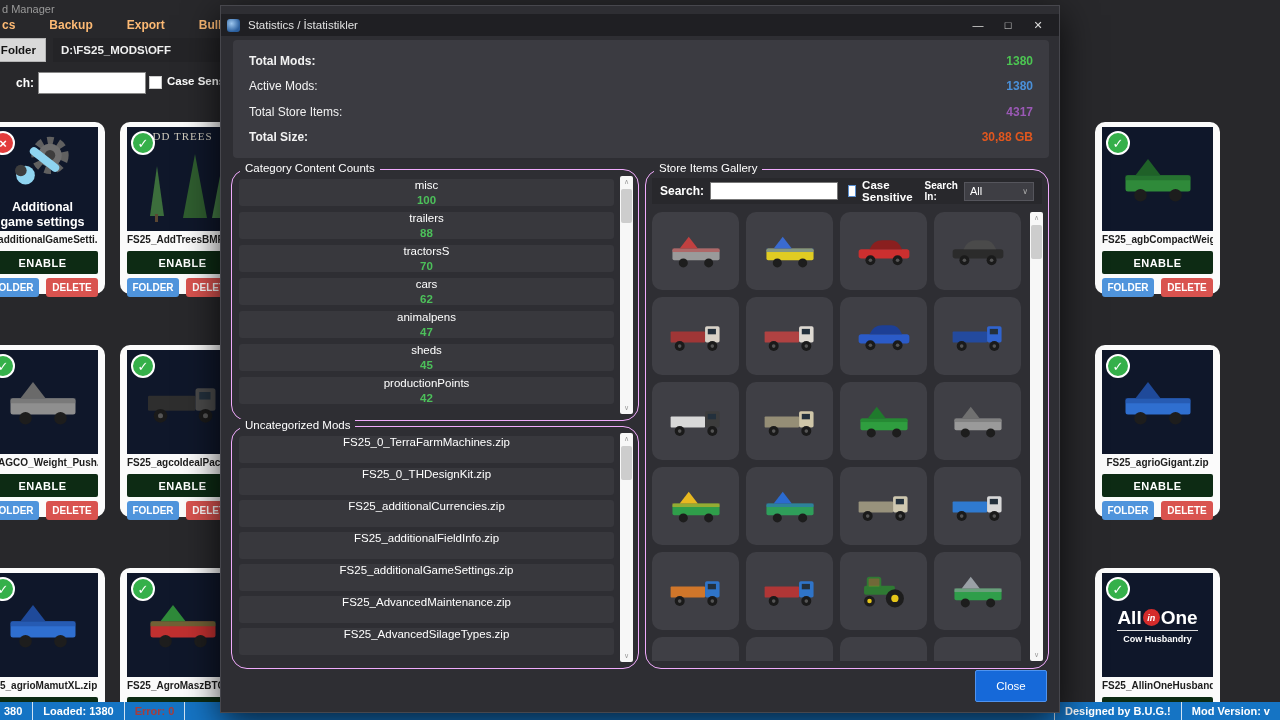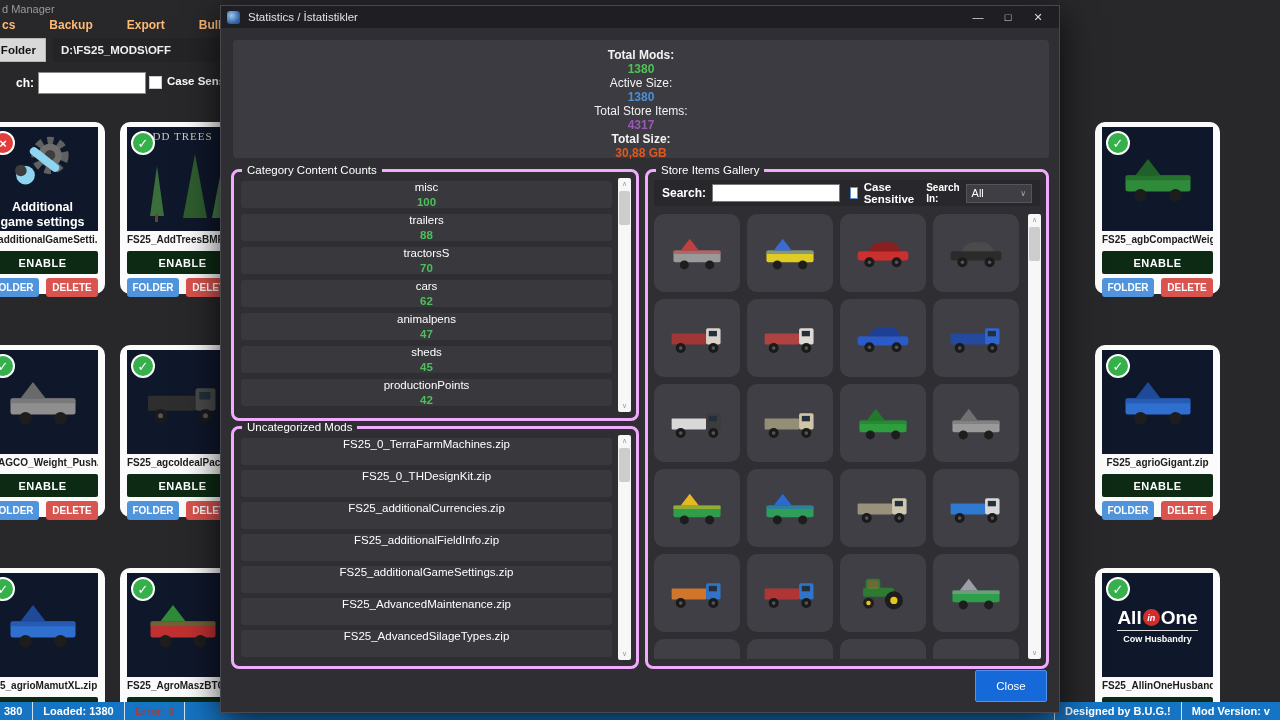--- a/index.html
+++ b/index.html
@@ -58,35 +58,35 @@
   #statusbar { position:absolute; left:0; bottom:0; width:1280px; height:18px; background:#1574c4;
     display:flex; align-items:center; color:#fff; font-size:11px; font-weight:700; z-index:5; }
   .sb-seg { padding:0 10px; height:100%; display:flex; align-items:center; border-right:1px solid rgba(255,255,255,.8); white-space:nowrap; }
   .sb-seg.first { padding-left:4px; }
   #sb-right { margin-left:auto; display:flex; height:100%; }
   .sb-seg.rseg { border-right:none; border-left:1px solid rgba(255,255,255,.8); }
 
   
   #dialog { position:absolute; left:220px; top:5px; width:840px; height:708px;
     background:#2e2e33; border:1px solid #47474d; box-shadow:0 10px 34px rgba(0,0,0,.75); z-index:10; }
-  #dlg-titlebar { height:22px; background:#1f1f23; display:flex; align-items:center; padding:0 6px; }
+  #dlg-titlebar { height:22px; background:#1f1f23; display:flex; align-items:center; padding:0 6px;margin-top:8px; }
   #dlg-icon { width:13px; height:13px; border-radius:3px;
     background:radial-gradient(circle at 35% 35%, #9cc6ee, #2b5f9e 70%); }
   #dlg-title { color:#e2e2e2; font-size:11.5px; margin-left:8px; }
   #dlg-controls { margin-left:auto; display:flex; }
   .dlg-ctl { width:30px; height:22px; display:flex; align-items:center; justify-content:center;
     color:#dcdcdc; font-size:11px; }
 
   #stats-panel { position:absolute; left:12px; top:34px; width:816px; height:118px;
     background:#3b3b41; border-radius:4px; padding:8px 16px; display:flex; flex-direction:column; justify-content:space-around; }
-  .stat-row { display:flex; justify-content:space-between; align-items:center;flex-direction:column; }
+  .stat-row { display:flex; justify-content:space-between; align-items:center; }
   .stat-label { color:#f2f2f2; font-size:12px; }
   .stat-value { font-size:12px; font-weight:700; }
 
-  .groupbox { position:absolute; border:3px solid #f0abfc; border-radius:8px; }
+  .groupbox { position:absolute; border:1px solid #f0abfc; border-radius:16px; }
   .gb-label { position:absolute; top:-8px; left:8px; background:#2e2e33; padding:0 5px;
     color:#fff; font-size:11.5px; white-space:nowrap; }
   #catbox { left:10px; top:163px; width:408px; height:252px; }
   #uncbox { left:10px; top:420px; width:408px; height:243px; }
   #gallerybox { left:424px; top:163px; width:404px; height:500px; }
 
   .rowlist { position:absolute; left:7px; top:9px; right:24px; bottom:6px; overflow:hidden; }
   .list-row { height:27px; background:#38383d; border-radius:3px; margin-bottom:6px;
     display:flex; align-items:center; justify-content:space-between; padding:0 12px;flex-direction:column; }
   .row-name { color:#fff; font-size:11.5px; }
@@ -364,21 +364,21 @@
     </div>
   </div>
 
   <div id="stats-panel">
   <div class="stat-row">
     <span class="stat-label" style="font-weight: 700;">Total Mods:</span>
     <span class="stat-value" style="color: rgb(76, 197, 82);">1380</span>
   </div>
 
   <div class="stat-row">
-    <span class="stat-label">Active Size:</span>
+    <span class="stat-label">Active Mods:</span>
     <span class="stat-value" style="color: rgb(74, 144, 217);">1380</span>
   </div>
 
 
   <div class="stat-row">
     <span class="stat-label">Total Store Items:</span>
     <span class="stat-value" style="color: rgb(155, 89, 182);">4317</span>
   </div>
 
   <div class="stat-row">

